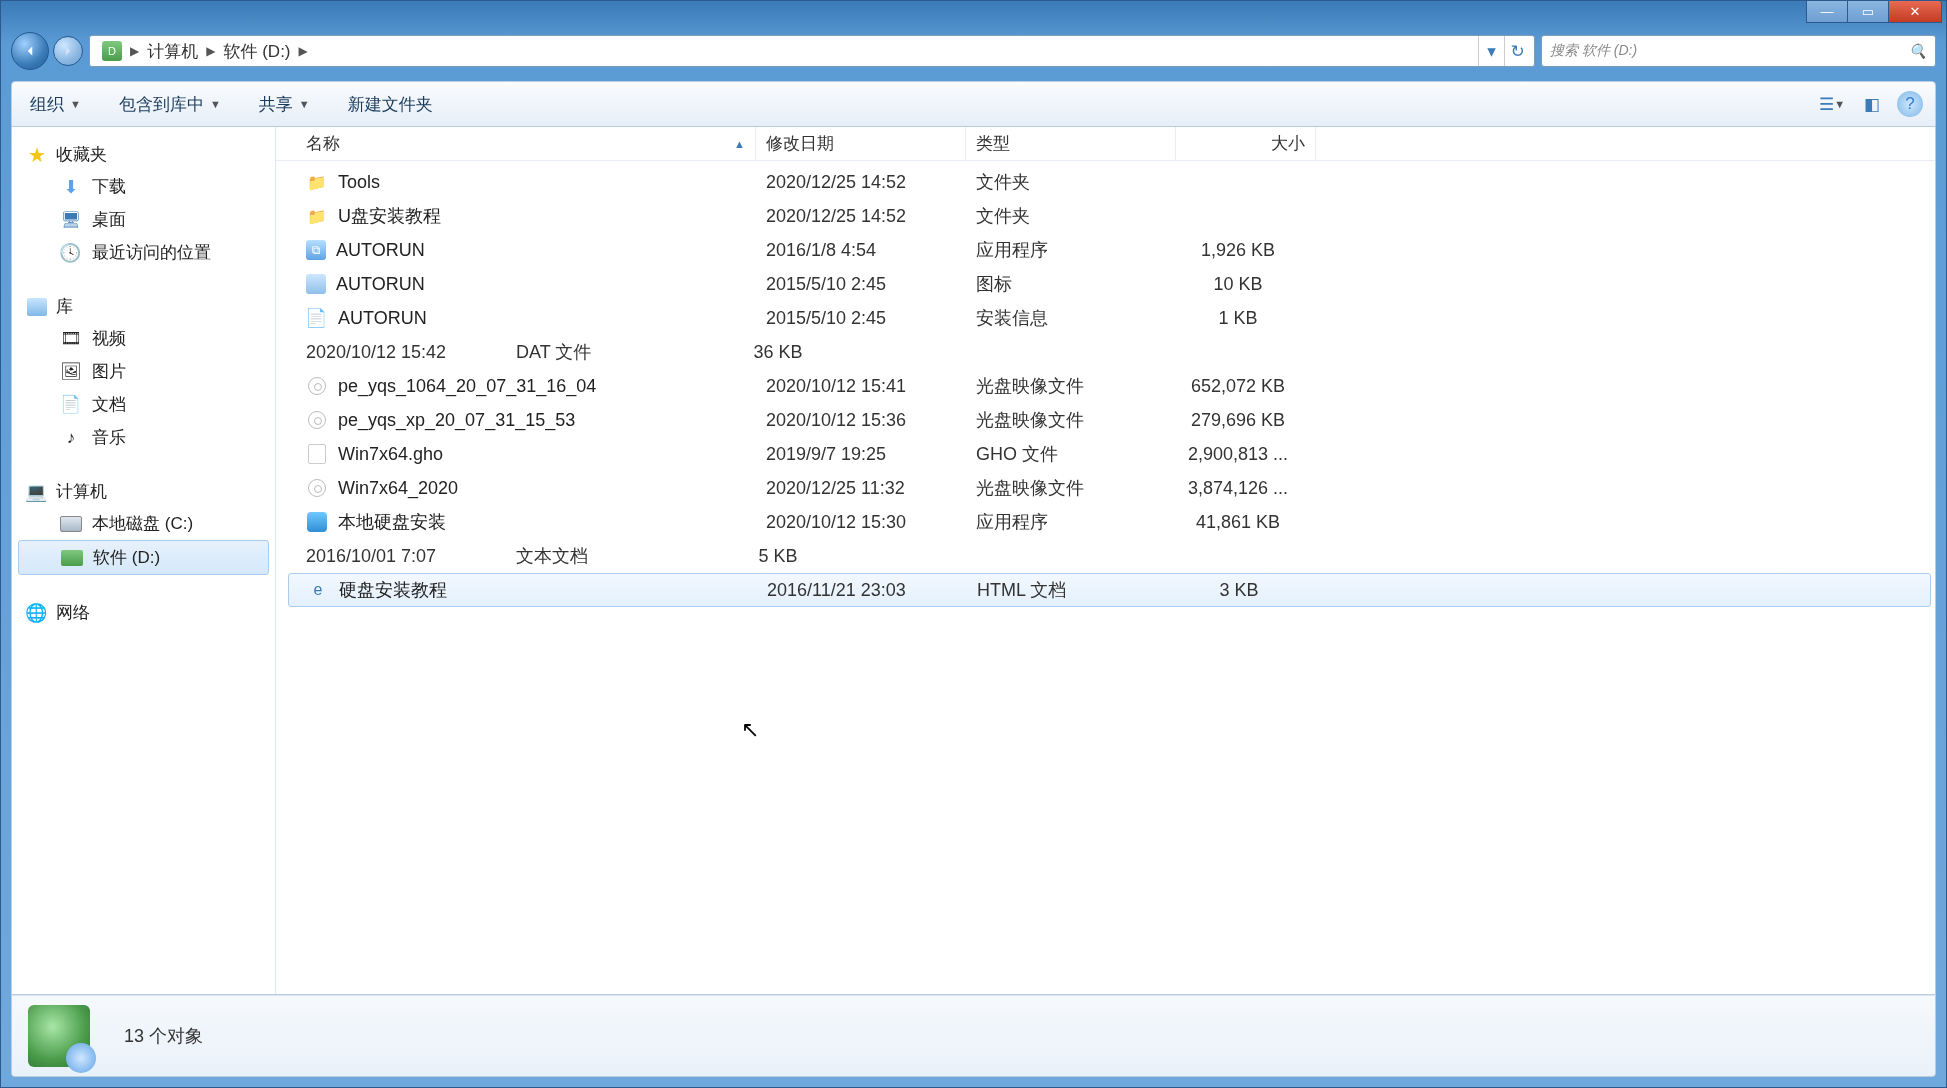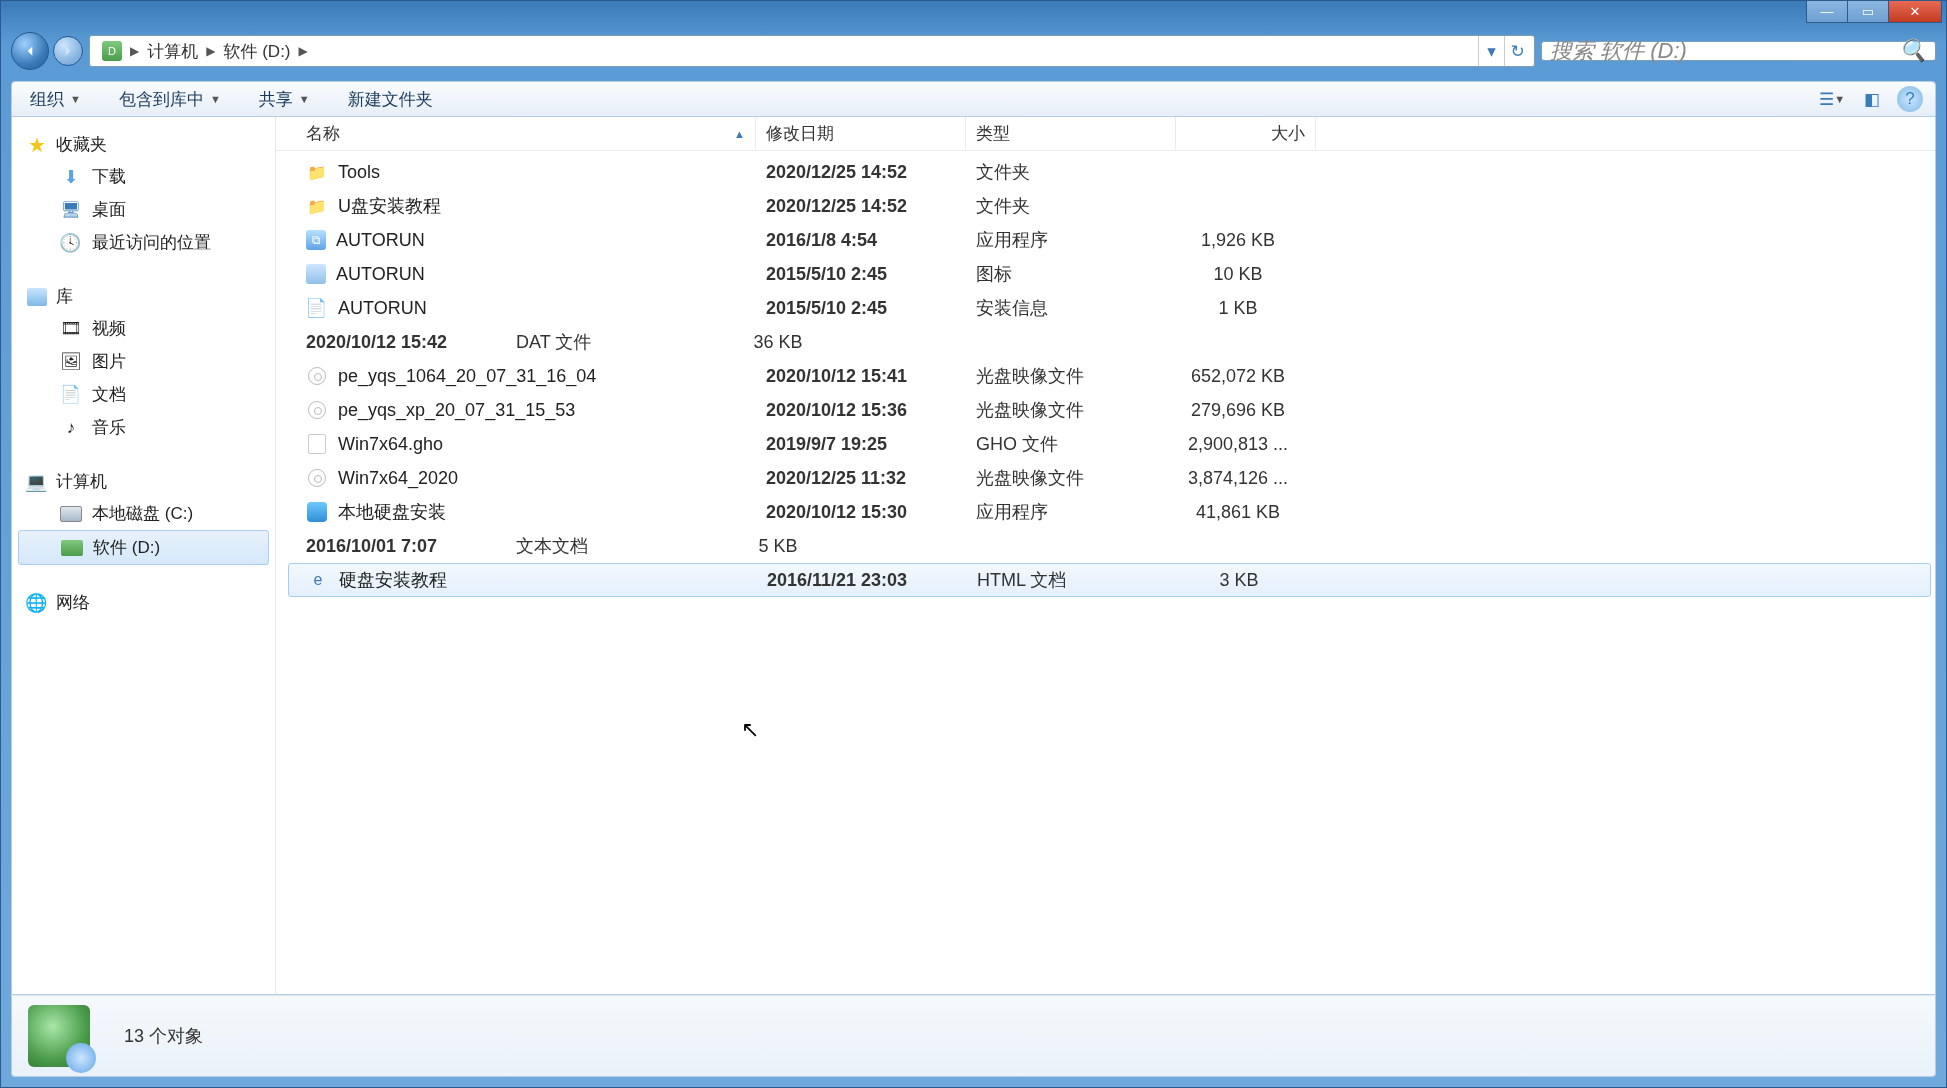--- a/index.html
+++ b/index.html
@@ -75,33 +75,33 @@
   color:#fff; font-size:11px;
 }
 .addr-drop, .addr-refresh {
   width: 26px; height: 30px;
   border-left: 1px solid #ccc;
   display:flex;align-items:center;justify-content:center;
   color:#3a7bb8;
 }
 
 .searchbox {
-  width: 395px; height: 20px;
+  width: 395px; height: 32px;
   background: #fff;
   border: 1px solid #7a9db8;
   border-radius: 3px;
   display:flex; align-items:center;
   padding: 0 8px;
-  color:#888; font-style: italic; font-size: 22px;
+  color:#888; font-style: italic; font-size: 14px;
 }
 .searchbox .mag { margin-left:auto; color:#3a7bb8;}
 
 
 .toolbar {
-  height: 36px;
+  height: 46px;
   margin: 8px 10px 0 10px;
   background: linear-gradient(#fafcfe,#e6eef7);
   border: 1px solid #b8cde0;
   border-radius: 4px 4px 0 0;
   display:flex; align-items:center;
   padding: 0 12px; gap: 26px;
   font-size: 17px; color:#1a3a5c;
 }
 .toolbar .tbtn { display:flex; align-items:center; gap:6px; padding:4px 6px;}
 .toolbar .tright { margin-left:auto; display:flex; align-items:center; gap:10px; }
@@ -160,21 +160,21 @@
 
 .rows { padding: 4px 0 0 0; }
 .row {
   display:flex; align-items:center;
   height: 34px;
   font-size: 18px; color:#222;
   padding-left: 20px;
 }
 .row.selected { background: linear-gradient(#f2f8fe,#e4f0fc); border:1px solid #a8cdee; border-radius:3px; margin:0 4px 0 12px; padding-left:8px;}
 .row .c-name { width: 460px; display:flex; align-items:center; gap:10px; padding-left:10px;}
-.row .c-date { width: 210px; padding-left:10px; color:#333;font-weight:bold;}
+.row .c-date { width: 210px; padding-left:10px; color:#333;}
 .row .c-type { width: 210px; padding-left:10px; color:#333;}
 .row .c-size { width: 140px; text-align:center; padding-right:16px; color:#333;}
 .file-icon { width:22px; height:22px; display:inline-flex; align-items:center; justify-content:center; font-size:16px;}
 .fi-folder { color:#f0c36d;}
 .fi-exe { background:linear-gradient(#b8e0ff,#5fa3e6); border-radius:3px; color:#fff; font-size:12px; width:20px;height:20px;}
 .fi-ico { background:linear-gradient(#cfe6ff,#8fc0ea); border-radius:3px; width:20px;height:20px;}
 .fi-inf { color:#888; font-size:18px;}
 .fi-dat { color:#aaa; border:1px solid #ccc; width:18px;height:20px; border-radius:2px;}
 .fi-iso { background:#fff; border:1px solid #bbb; border-radius:50%; width:18px;height:18px; position:relative;}
 .fi-iso::after{content:"";position:absolute;top:5px;left:5px;width:6px;height:6px;border:1px solid #bbb;border-radius:50%;}

